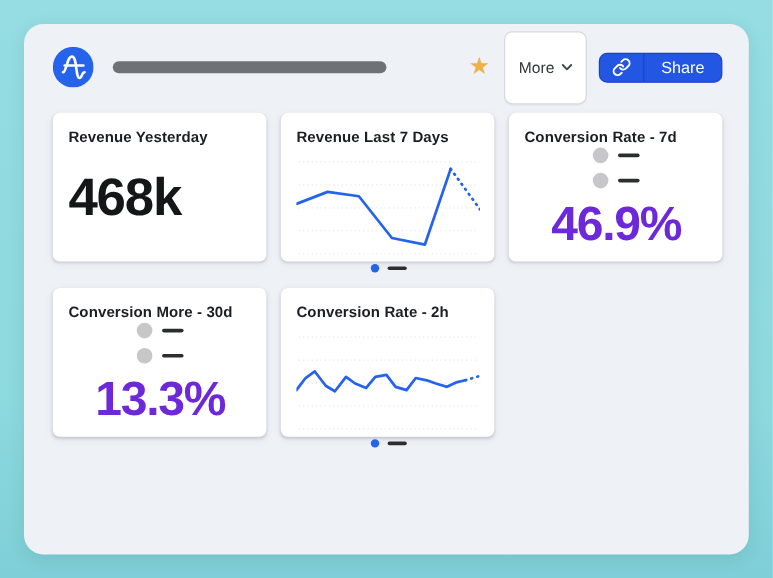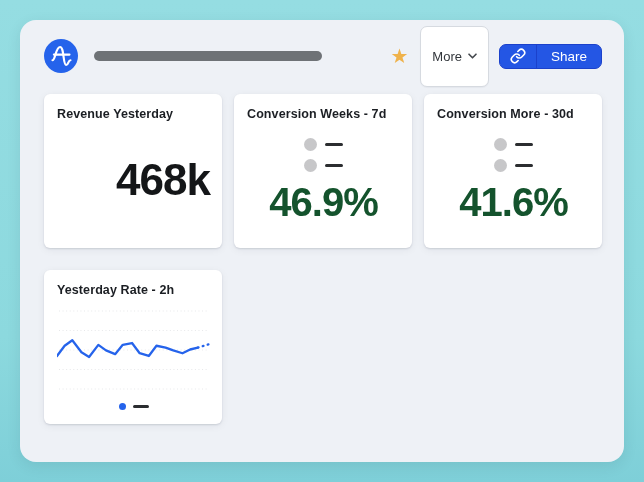--- a/index.html
+++ b/index.html
@@ -29,44 +29,44 @@
   .btn-more svg{display:block;}
   .btn-share{
     display:flex;align-items:stretch;background:#2456e4;border:1.5px solid #1b41cb;
     border-radius:7px;overflow:hidden;cursor:pointer;
   }
   .btn-share .seg-icon{display:flex;align-items:center;padding:0 10px;border-right:1px solid #1b41cb;}
   .btn-share .seg-label{display:flex;align-items:center;padding:4px 14px;color:#fff;font-size:13.5px;}
   
   .grid{display:grid;grid-template-columns:repeat(3,1fr);column-gap:12px;row-gap:22px;}
   .card{
-    background:#fff;border-radius:6px;height:154px;box-sizing:border-box;
+    background:#fff;border-radius:6px;height:124px;box-sizing:border-box;
     padding:13px 12px 10px 13px;display:flex;flex-direction:column;
     box-shadow:0 1px 2px rgba(25,35,55,0.14),0 2px 8px rgba(25,35,55,0.06);
   }
   .card-title{font-size:12.5px;font-weight:700;color:#1b1e23;letter-spacing:.1px;}
   
-  .metric-wrap{flex:1;display:flex;align-items:center;justify-content:flex-end;}
+  .metric-wrap{flex:1;display:flex;align-items:center;justify-content:flex-start;}
   .metric-value{font-size:44px;font-weight:700;color:#141618;letter-spacing:-1px;}
   
   .chart-area{flex:1;margin-top:6px;}
   .chart-area svg{width:100%;height:100%;display:block;}
   .grid-lines line{stroke:#e7e8ea;stroke-width:1;stroke-dasharray:1 2.6;}
   .seg-solid{stroke-width:2.3;stroke-linejoin:round;stroke-linecap:round;fill:none;}
   .seg-dotted{stroke-width:2.3;stroke-linecap:round;fill:none;stroke-dasharray:0.8 4.4;}
   .chart-legend{display:flex;align-items:center;justify-content:center;gap:7px;height:16px;margin-top:2px;}
   .dot-blue{width:7px;height:7px;border-radius:50%;background:#2563eb;}
   .dash-dark{width:16px;height:3px;border-radius:2px;background:#2b2d30;}
   
   .conv-body{flex:1;display:flex;flex-direction:column;align-items:center;justify-content:center;gap:10px;}
   .conv-legend{display:flex;flex-direction:column;gap:8px;}
   .conv-legend-row{display:flex;align-items:center;gap:8px;}
   .dot-gray{width:13px;height:13px;border-radius:50%;background:#c7c7c9;}
   .dash-sm{width:18px;height:3px;border-radius:2px;background:#2b2d30;}
-  .conv-value{font-size:40px;font-weight:700;color:#14532d;letter-spacing:-1px;line-height:1;}
+  .conv-value{font-size:40px;font-weight:700;color:#6d28d9;letter-spacing:-1px;line-height:1;}
 </style>
 </head>
 <body>
 
 <div class="panel">
 
   <div class="hdr">
     <div class="logo">
       <svg viewBox="0 0 36 36" width="34" height="34">
         <circle cx="18" cy="18" r="18" fill="#2563eb"></circle>
@@ -98,24 +98,44 @@
 
   <div class="grid">
 
     <div class="card">
       <div class="card-title">Revenue Yesterday</div>
       <div class="metric-wrap">
         <div class="metric-value">468k</div>
       </div>
     </div>
 
+    <div class="card">
+      <div class="card-title">Revenue Last 7 Days</div>
+      <div class="chart-area">
+        <svg viewBox="0 0 154 92" preserveAspectRatio="none">
+          <g class="grid-lines">
+              <line x1="2" x2="152" y1="8" y2="8"></line>
+              <line x1="2" x2="152" y1="27.25" y2="27.25"></line>
+              <line x1="2" x2="152" y1="46.5" y2="46.5"></line>
+              <line x1="2" x2="152" y1="65.75" y2="65.75"></line>
+              <line x1="2" x2="152" y1="85" y2="85"></line>
+            </g>
+          <polyline class="seg-solid" points="0.0,43.2 26.2,33.1 52.4,36.8 80.1,71.8 107.8,77.3 129.4,13.8" stroke="#2563eb"></polyline>
+          <polyline class="seg-dotted" points="129.4,13.8 154.0,47.8" stroke="#2563eb"></polyline>
+        </svg>
+      </div>
+      <div class="chart-legend">
+        <span class="dot-blue"></span>
+        <span class="dash-dark"></span>
+      </div>
+    </div>
 
 
     <div class="card">
-      <div class="card-title">Conversion Weeks - 7d</div>
+      <div class="card-title">Conversion Rate - 7d</div>
       <div class="conv-body">
         <div class="conv-legend">
           <div class="conv-legend-row">
             <span class="dot-gray"></span>
             <span class="dash-sm"></span>
           </div>
           <div class="conv-legend-row">
             <span class="dot-gray"></span>
             <span class="dash-sm"></span>
           </div>
@@ -130,26 +150,26 @@
         <div class="conv-legend">
           <div class="conv-legend-row">
             <span class="dot-gray"></span>
             <span class="dash-sm"></span>
           </div>
           <div class="conv-legend-row">
             <span class="dot-gray"></span>
             <span class="dash-sm"></span>
           </div>
         </div>
-        <div class="conv-value">41.6%</div>
+        <div class="conv-value">13.3%</div>
       </div>
     </div>
 
     <div class="card">
-      <div class="card-title">Yesterday Rate - 2h</div>
+      <div class="card-title">Conversion Rate - 2h</div>
       <div class="chart-area">
         <svg viewBox="0 0 154 92" preserveAspectRatio="none">
           <g class="grid-lines">
               <line x1="2" x2="152" y1="8" y2="8"></line>
               <line x1="2" x2="152" y1="27.25" y2="27.25"></line>
               <line x1="2" x2="152" y1="46.5" y2="46.5"></line>
               <line x1="2" x2="152" y1="65.75" y2="65.75"></line>
               <line x1="2" x2="152" y1="85" y2="85"></line>
             </g>
           <polyline class="seg-solid" points="0.0,52.4 7.7,42.3 15.4,36.8 24.6,48.8 32.3,53.4 41.6,41.4 49.3,46.9 58.5,50.6 66.2,41.4 75.5,39.6 83.2,49.7 92.4,52.4 100.1,42.3 109.3,44.2 117.0,46.9 126.3,49.7 134.0,46.0 141.7,44.2" stroke="#2563eb"></polyline>

